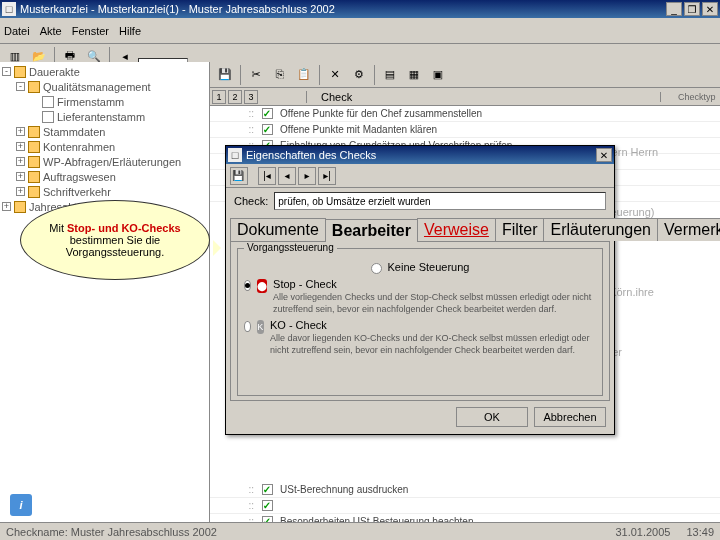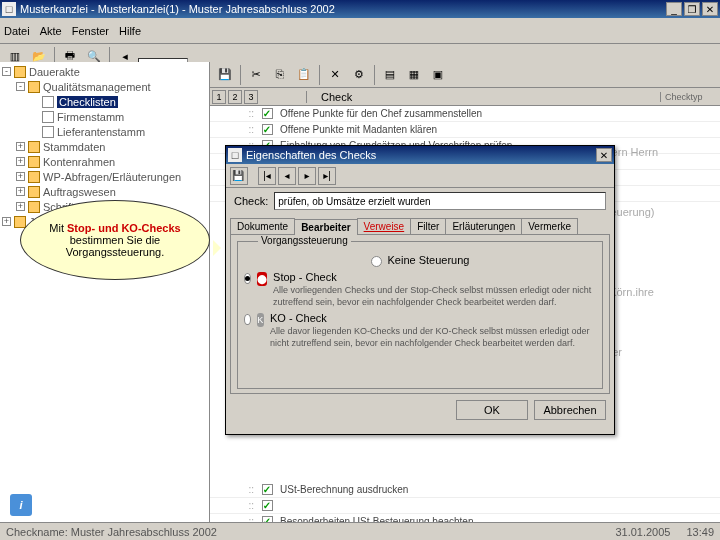--- a/index.html
+++ b/index.html
@@ -22,46 +22,46 @@
   .tree-item .tog { width: 9px; height: 9px; border: 1px solid #888; display: inline-flex; align-items: center; justify-content: center; font-size: 9px; margin-right: 3px; line-height: 7px; }
   .tree-item .spacer { width: 12px; display: inline-block; }
   .tree-item .ficon { width: 12px; height: 12px; background: #fc6; border: 1px solid #aa7700; margin-right: 3px; }
   .tree-item .dicon { width: 12px; height: 12px; background: #fff; border: 1px solid #888; margin-right: 3px; }
   .tree-item.sel span.lab { background: #0a246a; color: #fff; padding: 0 2px; }
   .content { flex: 1; background: #fff; position: relative; }
   .content .ctoolbar { background: #d4d0c8; height: 26px; border-bottom: 1px solid #888; display: flex; align-items: center; padding: 0 4px; gap: 2px; }
   .content .header { background: #d4d0c8; height: 18px; display: flex; align-items: center; border-bottom: 1px solid #888; }
   .content .header .nbtn { width: 14px; height: 14px; border: 1px solid #888; background: #d4d0c8; font-size: 9px; display: flex; align-items: center; justify-content: center; margin-left: 2px; }
   .content .header .col { flex: 1; padding-left: 14px; border-left: 1px solid #888; }
-  .content .header .col2 { width: 60px; border-left: 1px solid #888; padding-left: 4px; font-size: 9px; color: #666; }
+  .content .header .col2 { width: 60px; border-left: 1px solid #888; padding-left: 17px; font-size: 9px; color: #666; }
   .content .rows { }
   .row { display: flex; align-items: center; height: 16px; border-bottom: 1px solid #eee; }
   .row .handle { width: 48px; display: flex; justify-content: flex-end; padding-right: 4px; color: #aaa; font-size: 10px; }
   .row .col1 { width: 18px; display: flex; justify-content: center; }
   .row .chk { width: 11px; height: 11px; border: 1px solid #888; background: #fff; display: flex; align-items: center; justify-content: center; }
   .row .chk.on::after { content: "✓"; color: #090; font-size: 10px; font-weight: bold; }
   .row .txt { flex: 1; font-size: 10px; color: #444; padding-left: 4px; white-space: nowrap; }
   
   .callout { position: absolute; left: 20px; top: 200px; width: 190px; height: 80px; background: #ffffcc; border: 1px solid #333; border-radius: 50%; display: flex; align-items: center; justify-content: center; text-align: center; padding: 12px; z-index: 5; }
   .callout::after { content: ""; position: absolute; right: -20px; top: 50%; width: 0; height: 0; border: 8px solid transparent; border-left-color: #ffffcc; }
   .callout b { color: #c00; font-weight: bold; }
   
   .dialog { position: absolute; left: 225px; top: 145px; width: 390px; height: 290px; background: #d4d0c8; border: 1px solid #000; box-shadow: 2px 2px 4px rgba(0,0,0,0.4); z-index: 10; }
   .dialog .titlebar { height: 18px; }
   .dialog .dtoolbar { height: 24px; display: flex; align-items: center; padding: 0 4px; gap: 2px; border-bottom: 1px solid #888; }
   .navbtn { width: 18px; height: 18px; border: 1px solid #888; background: #d4d0c8; display: flex; align-items: center; justify-content: center; font-size: 10px; cursor: pointer; }
   .dialog .field { display: flex; align-items: center; padding: 4px 8px; gap: 6px; }
   .dialog .field input { flex: 1; height: 18px; border: 1px inset #888; padding: 0 3px; font-size: 10px; }
   .dialog .tabs { display: flex; padding: 0 4px; margin-top: 4px; }
-  .dialog .tab { padding: 2px 6px; background: #d4d0c8; border: 1px solid #888; border-bottom: none; font-size: 10px; margin-right: -1px; cursor: pointer; }
+  .dialog .tab { padding: 2px 6px; background: #d4d0c8; border: 1px solid #888; border-bottom: none; font-size: 16px; margin-right: -1px; cursor: pointer; }
   .dialog .tab.active { font-weight: bold; position: relative; top: 1px; background: #d4d0c8; }
   .dialog .tab.sel2 { text-decoration: underline; color: #c00; }
   .dialog .panel { border: 1px solid #888; margin: 0 4px; height: 160px; background: #d4d0c8; padding: 6px; }
   .dialog .panel .group { border: 1px solid #888; height: 148px; position: relative; padding: 8px 6px 6px; }
-  .dialog .panel .group .legend { position: absolute; top: -7px; left: 20px; background: #d4d0c8; padding: 0 3px; font-size: 10px; }
+  .dialog .panel .group .legend { position: absolute; top: -7px; left: 6px; background: #d4d0c8; padding: 0 3px; font-size: 10px; }
   .radiorow { display: flex; align-items: flex-start; margin: 4px 0; gap: 6px; justify-content: center; }
   .radiorow .radio { width: 11px; height: 11px; border: 1px solid #888; border-radius: 50%; background: #fff; margin-top: 2px; display: flex; align-items: center; justify-content: center; }
   .radiorow .radio.on::after { content: ""; width: 5px; height: 5px; background: #000; border-radius: 50%; }
   .radiorow .ricon { width: 14px; height: 14px; border-radius: 3px; display: flex; align-items: center; justify-content: center; font-size: 9px; color: #fff; margin-top: 1px; }
   .radiorow .rtext { font-size: 10px; line-height: 12px; }
   .radiorow .rtext .tit { font-weight: normal; }
   .radiorow .rtext .desc { font-size: 9px; color: #555; }
   .dialog .btns { display: flex; justify-content: flex-end; gap: 6px; padding: 6px 8px; }
   .dialog .btns button { height: 20px; min-width: 72px; background: #d4d0c8; border: 1px solid #888; cursor: pointer; font-size: 11px; }
   
@@ -110,26 +110,20 @@
         <span class="ind" style="width:0px"></span>
         <span class="tog">-</span>
         <span class="ficon"></span>
         <span class="lab">Dauerakte</span>
       </div>
       <div class="tree-item">
         <span class="ind" style="width:14px"></span>
         <span class="tog">-</span>
         <span class="ficon"></span>
         <span class="lab">Qualitätsmanagement</span>
-      </div>
-      <div class="tree-item sel">
-        <span class="ind" style="width:28px"></span>
-        <span class="spacer"></span>
-        <span class="dicon"></span>
-        <span class="lab">Checklisten</span>
       </div>
       <div class="tree-item">
         <span class="ind" style="width:28px"></span>
         <span class="spacer"></span>
         <span class="dicon"></span>
         <span class="lab">Firmenstamm</span>
       </div>
       <div class="tree-item">
         <span class="ind" style="width:28px"></span>
         <span class="spacer"></span>

